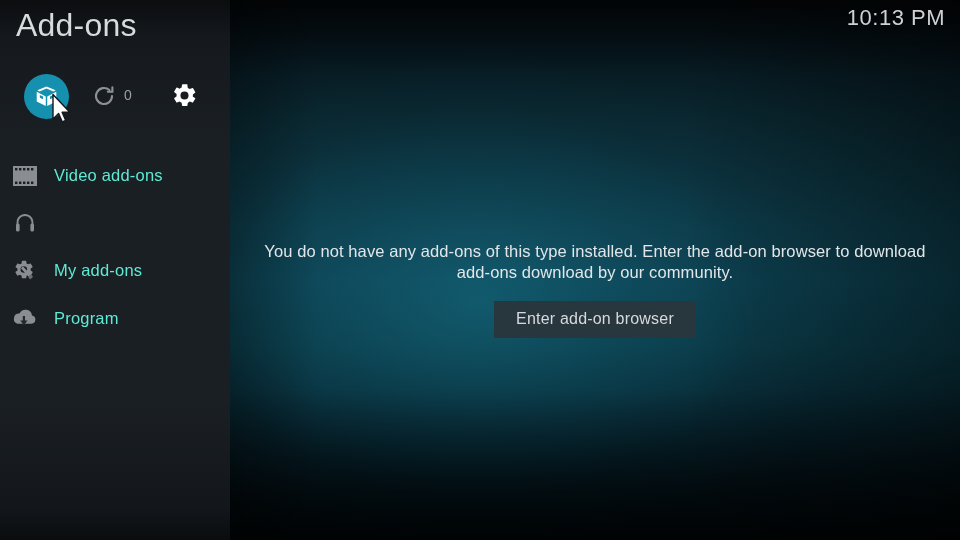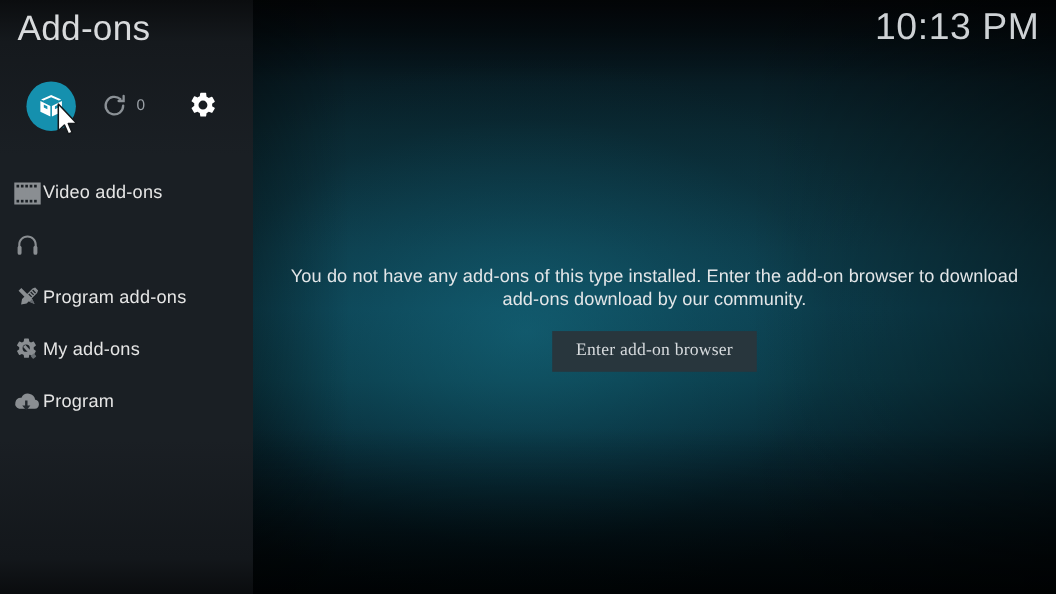--- a/index.html
+++ b/index.html
@@ -144,32 +144,33 @@
     width: 28px;
     height: 28px;
     margin-left: 11px;
     display: flex;
     align-items: center;
     justify-content: center;
     opacity: 0.62;
   }
   .menu-icon svg { display: block; }
   .menu-label {
+    margin-left: 15px;
     font-size: 16.5px;
-    color: #e5e5e5;
+    color: #5eead4;
     letter-spacing: 0.2px;
     font-weight: 400;
   }
 
   
   #clock {
     position: absolute;
     right: 15px;
     top: 5px;
-    font-size: 34px;
+    font-size: 22px;
     font-weight: 300;
     color: #ced2d5;
     letter-spacing: 0.5px;
   }
 
   
   #empty-state {
     position: absolute;
     left: 30px;
     top: 241px;
@@ -184,21 +185,21 @@
   }
   #browser-button {
     display: inline-block;
     margin-top: 18px;
     padding: 9px 22px 10px 22px;
     background: #28363d;
     color: #d6dadd;
     font-size: 16px;
     letter-spacing: 0.2px;
     border: none;
-    font-family: Liberation Serif, serif;
+    font-family: Liberation Sans, sans-serif;
   }
 
   
   #cursor {
     position: absolute;
     left: 51px;
     top: 93px;
     width: 22px;
     height: 32px;
     pointer-events: none;
@@ -275,38 +276,20 @@
       <div class="menu-item">
         <span class="menu-icon">
           <svg width="24" height="24" viewBox="0 0 24 24" fill="#cfd3d6">
             <path d="M12 3C7.3 3 3.6 6.7 3.6 11.4v2.0h1.9v-2.0c0-3.6 2.9-6.5 6.5-6.5s6.5 2.9 6.5 6.5v2.0h1.9v-2.0C20.4 6.7 16.7 3 12 3z"></path>
             <rect x="3.0" y="12.4" width="3.6" height="8.2" rx="1.7"></rect>
             <rect x="17.4" y="12.4" width="3.6" height="8.2" rx="1.7"></rect>
           </svg>
         </span>
       </div>
 
-      <div class="menu-item">
-        <span class="menu-icon">
-          <svg width="25" height="25" viewBox="0 0 24 24" fill="#cfd3d6">
-            <g transform="rotate(45 12 12)">
-              <path d="M10.2 1.4h3.6l1.0 2.2v13.0l-2.8 4.0-2.8-4.0V3.6l1.0-2.2z"></path>
-              <rect x="10.2" y="4.0" width="3.6" height="1.1" fill="#1a1f24"></rect>
-              <rect x="10.2" y="6.4" width="3.6" height="1.1" fill="#1a1f24"></rect>
-              <rect x="10.2" y="8.8" width="3.6" height="1.1" fill="#1a1f24"></rect>
-              <rect x="10.2" y="11.2" width="3.6" height="1.1" fill="#1a1f24"></rect>
-            </g>
-            <g transform="rotate(-45 12 12)">
-              <path d="M10.3 2.0h3.4v13.4l-1.7 4.6-1.7-4.6V2.0z"></path>
-              <path d="M10.3 15.4h3.4l-1.7 4.6-1.7-4.6z" fill="#8e9499"></path>
-            </g>
-          </svg>
-        </span>
-        <span class="menu-label">Program add-ons</span>
-      </div>
 
 
       <div class="menu-item">
         <span class="menu-icon">
           <svg width="26" height="26" viewBox="0 0 24 24" fill="#cfd3d6">
             <path d="M17.2 11.5a6.4 6.4 0 0 0 .05-.85 6.4 6.4 0 0 0-.05-.85l1.7-1.3a.42.42 0 0 0 .1-.52l-1.6-2.76a.42.42 0 0 0-.5-.18l-2.0.8a6.0 6.0 0 0 0-1.45-.84l-.3-2.1a.42.42 0 0 0-.41-.35h-3.2a.42.42 0 0 0-.41.35l-.3 2.1a6.0 6.0 0 0 0-1.45.84l-2.0-.8a.42.42 0 0 0-.5.18L3.27 7.98a.42.42 0 0 0 .1.52l1.7 1.3a6.4 6.4 0 0 0 0 1.7l-1.7 1.3a.42.42 0 0 0-.1.52l1.6 2.76a.42.42 0 0 0 .5.18l2.0-.8a6.0 6.0 0 0 0 1.45.84l.3 2.1a.42.42 0 0 0 .41.35h3.2a.42.42 0 0 0 .41-.35l.3-2.1a6.0 6.0 0 0 0 1.45-.84l2.0.8a.42.42 0 0 0 .5-.18l1.6-2.76a.42.42 0 0 0-.1-.52l-1.7-1.3zM10.9 13.7a3.05 3.05 0 1 1 3.05-3.05 3.05 3.05 0 0 1-3.05 3.05z"></path>
             <g transform="rotate(-42 13 13)">
               <rect x="11.8" y="7.2" width="2.6" height="10.4" rx="0.5"></rect>
               <rect x="11.3" y="17.4" width="3.6" height="3.2" rx="0.6" fill="#9aa0a5"></rect>
             </g>

